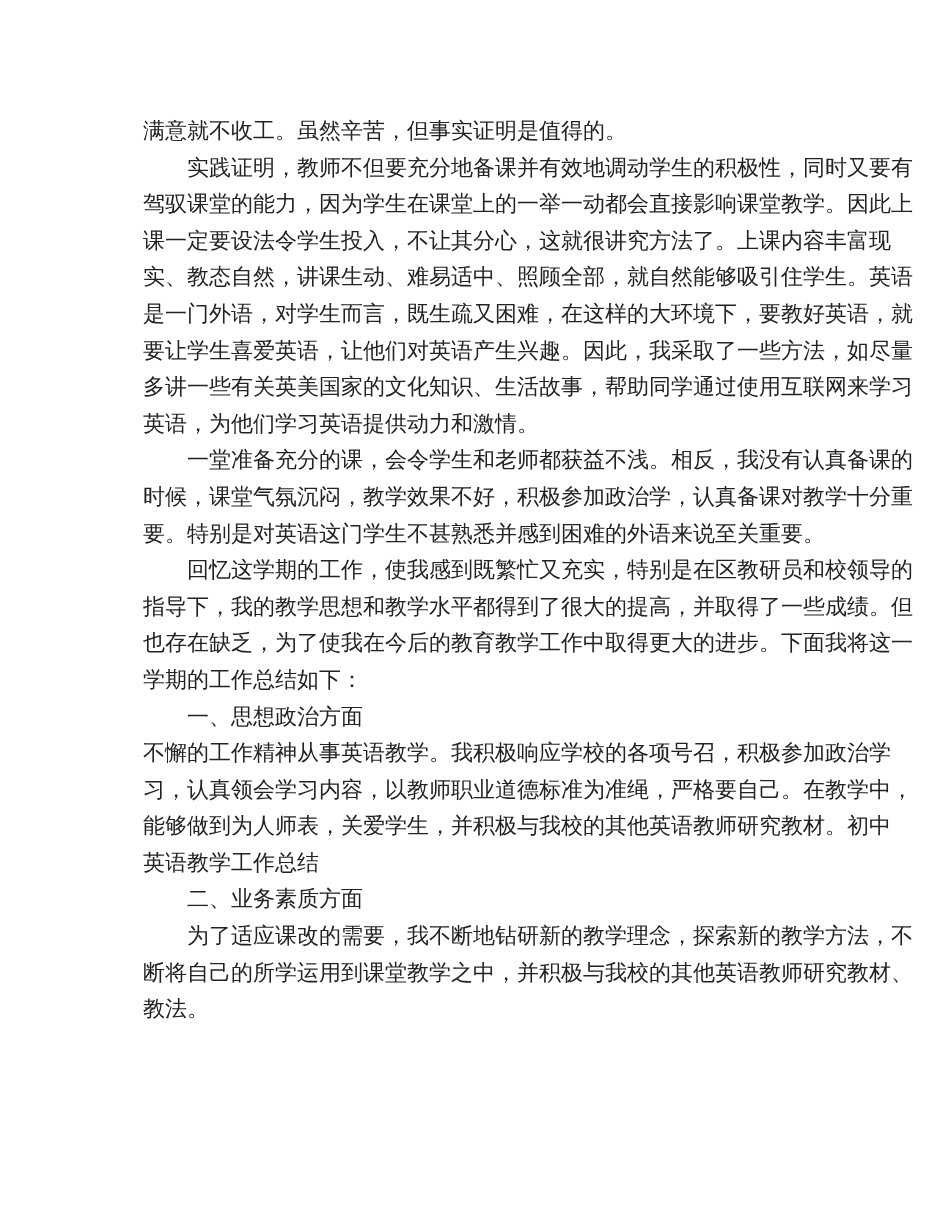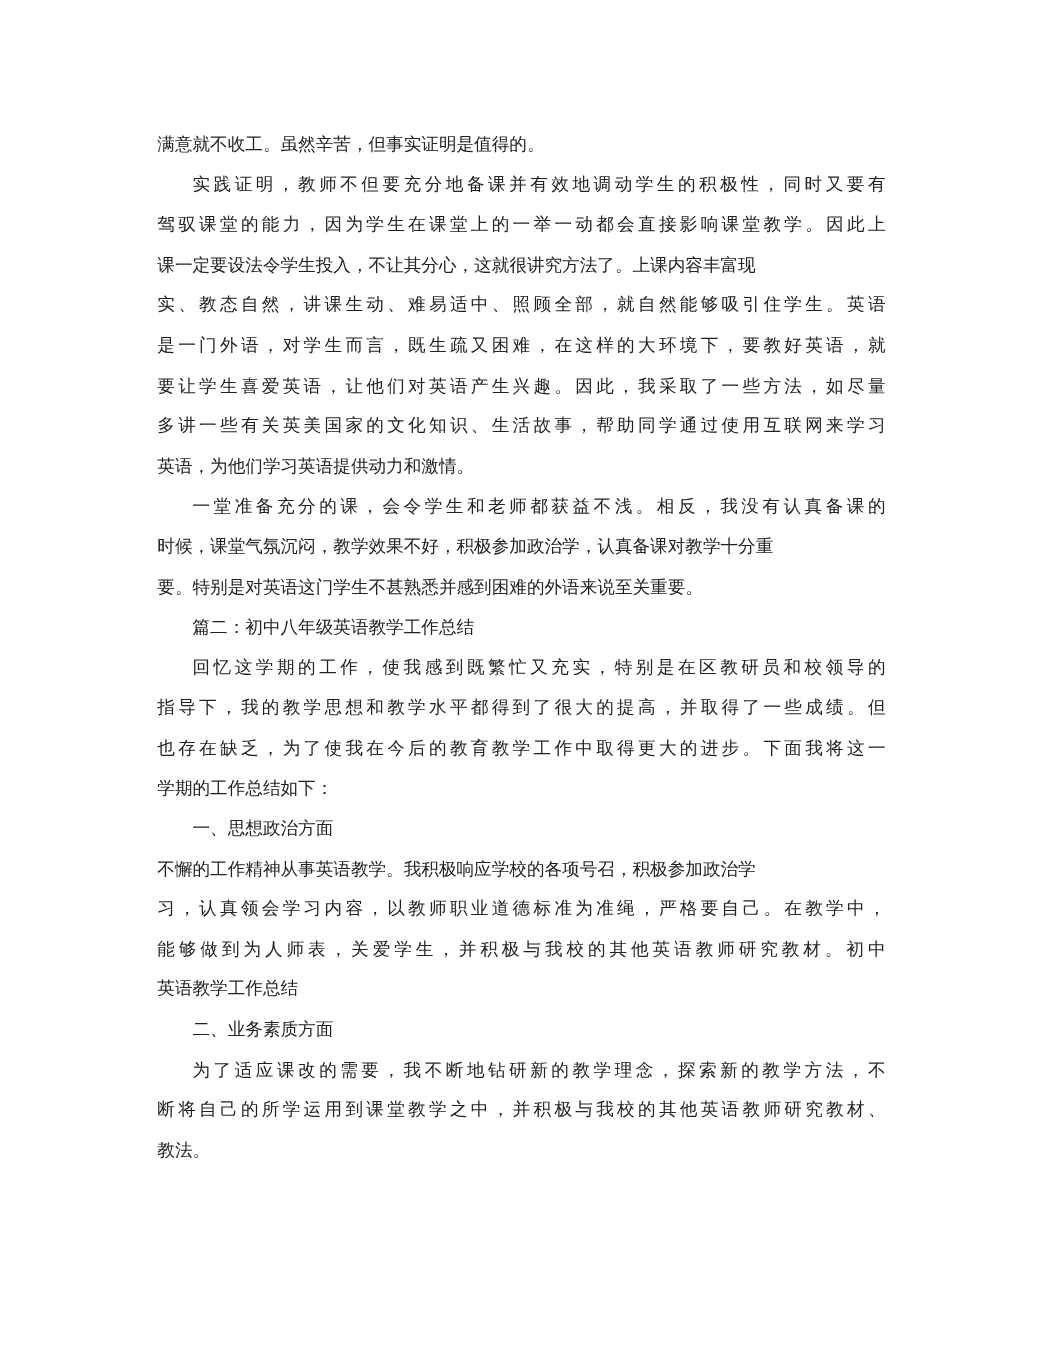--- a/index.html
+++ b/index.html
@@ -1,20 +1,20 @@
 <!DOCTYPE html>
 <html><head>
 <meta charset="utf-8">
 <style>
   html, body { margin:0; padding:0; background:#ffffff; }
   body { width:950px; height:1230px; position:relative; overflow:hidden; }
   .page {
     position:absolute; left:143px; top:113px; width:662px;
     font-family: "DejaVu Serif", "Liberation Serif", serif;
-    font-size:16px; line-height:36.6px; color:#222222;
+    font-size:22px; line-height:36.6px; color:#222222;
   }
   .para { margin:0; padding:0; text-align:justify; text-justify:inter-ideograph; word-break:break-all; }
   .line { display:block; white-space:nowrap; }
   .justify { text-align-last:justify; }
 </style>
 </head>
 <body>
 
 <div class="page">
   <div class="para">
@@ -31,23 +31,20 @@
     <span class="line justify">多讲一些有关英美国家的文化知识、生活故事，帮助同学通过使用互联网来学习</span>
     <span class="line">英语，为他们学习英语提供动力和激情。</span>
   </div>
 
   <div class="para">
     <span class="line justify" style="padding-left:2em">一堂准备充分的课，会令学生和老师都获益不浅。相反，我没有认真备课的</span>
     <span class="line">时候，课堂气氛沉闷，教学效果不好，积极参加政治学，认真备课对教学十分重</span>
     <span class="line">要。特别是对英语这门学生不甚熟悉并感到困难的外语来说至关重要。</span>
   </div>
 
-  <div class="para">
-    <span class="line" style="padding-left:2em">篇二：初中八年级英语教学工作总结</span>
-  </div>
 
   <div class="para">
     <span class="line justify" style="padding-left:2em">回忆这学期的工作，使我感到既繁忙又充实，特别是在区教研员和校领导的</span>
     <span class="line justify">指导下，我的教学思想和教学水平都得到了很大的提高，并取得了一些成绩。但</span>
     <span class="line justify">也存在缺乏，为了使我在今后的教育教学工作中取得更大的进步。下面我将这一</span>
     <span class="line">学期的工作总结如下：</span>
   </div>
 
   <div class="para">
     <span class="line" style="padding-left:2em">一、思想政治方面</span>

